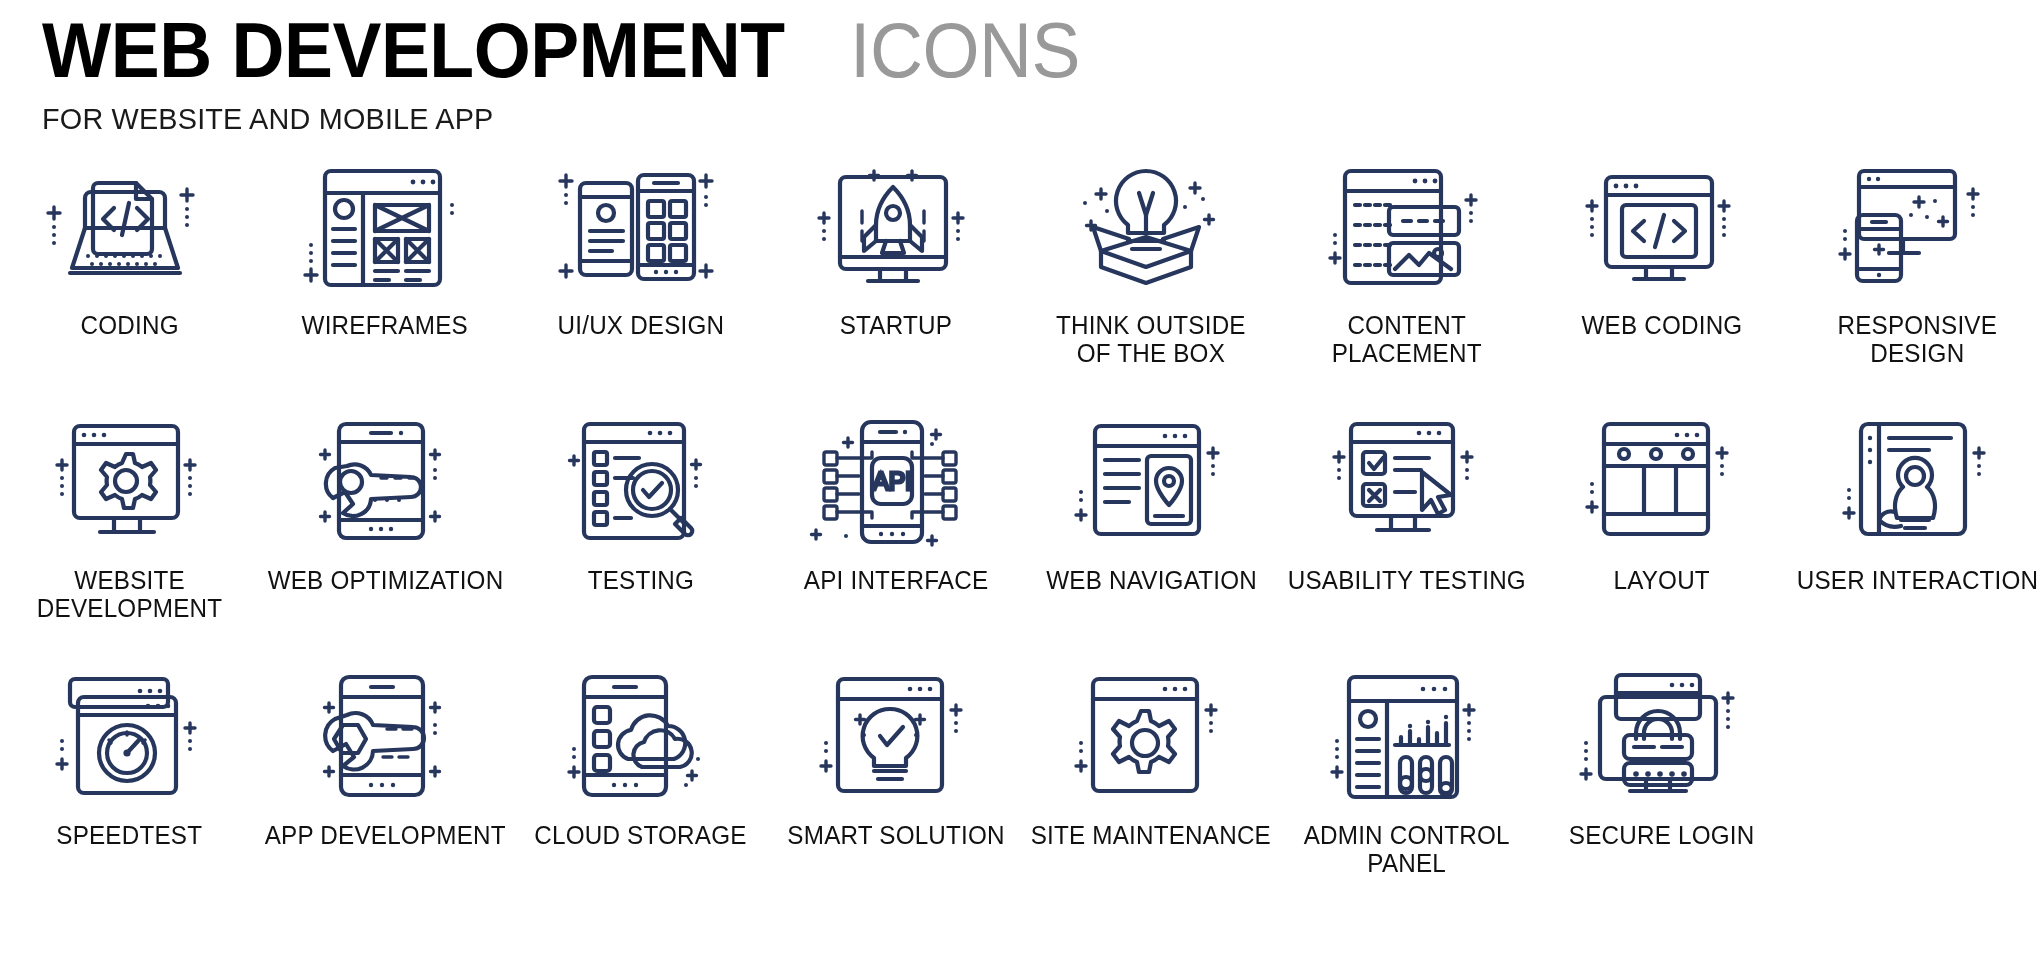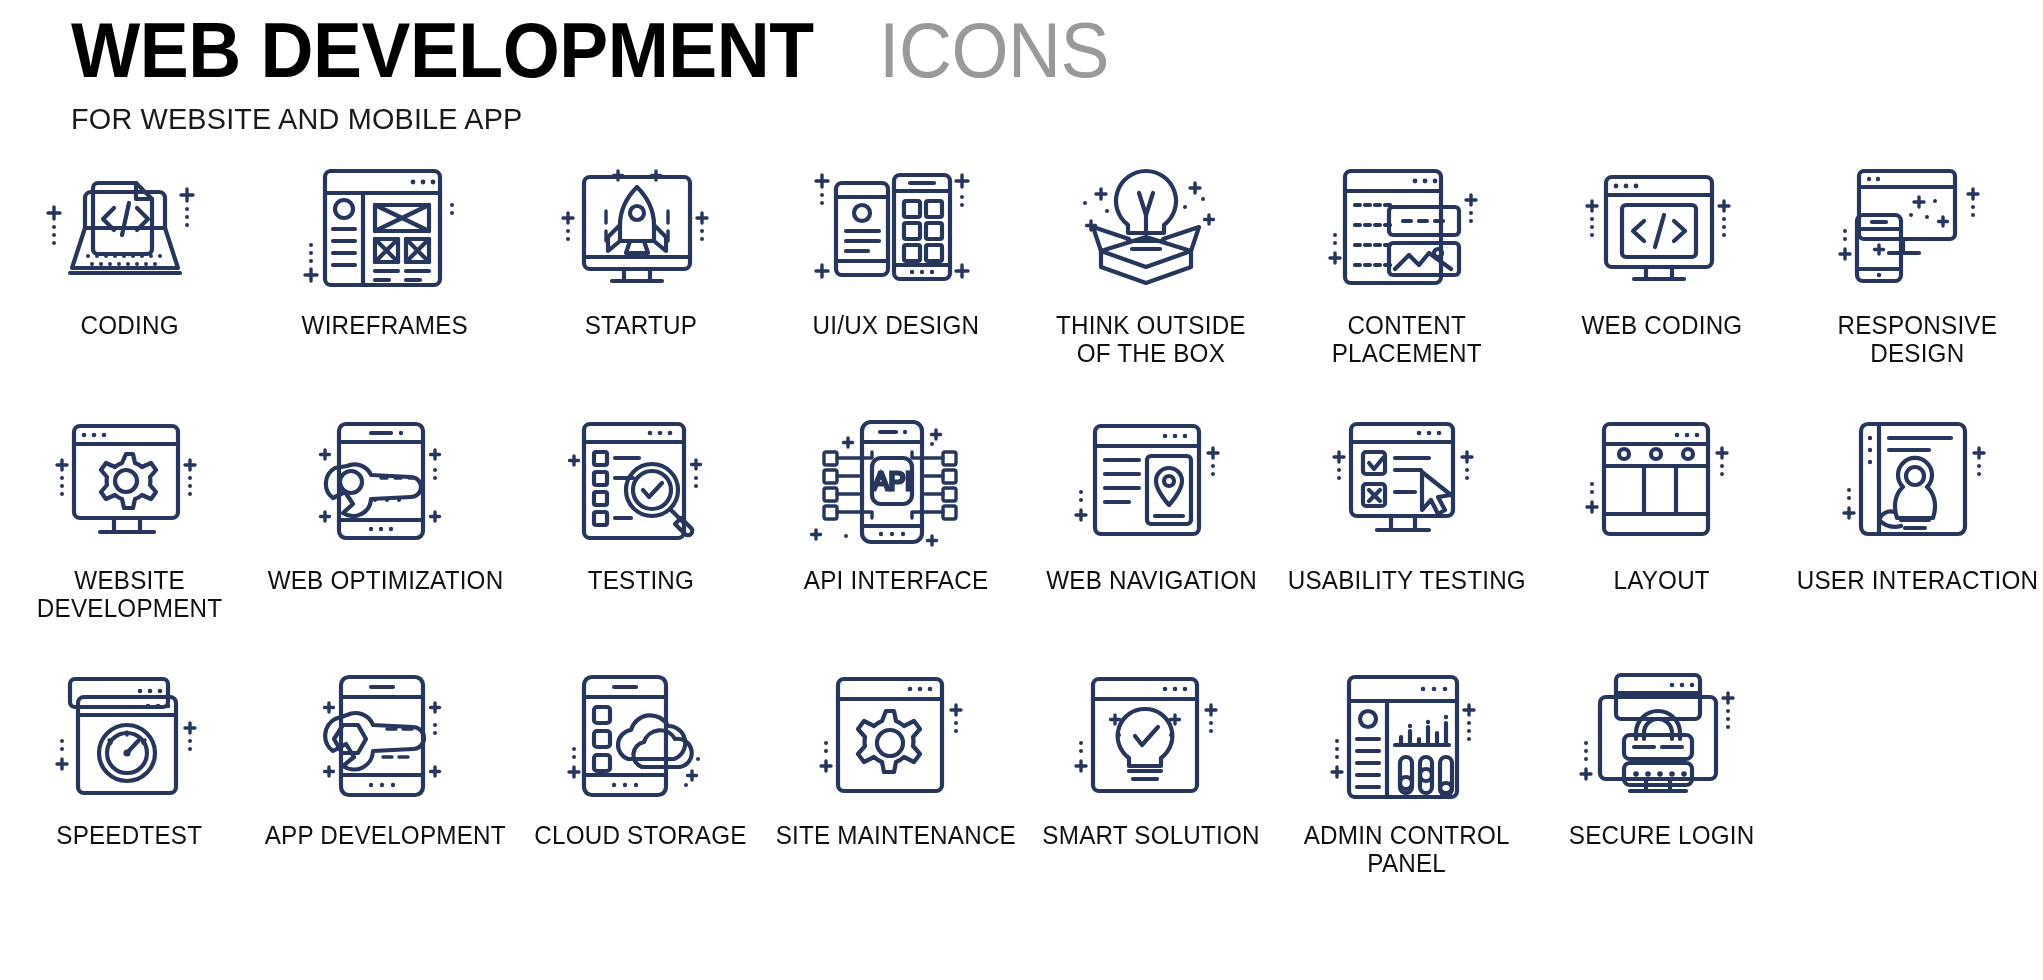--- a/index.html
+++ b/index.html
@@ -14,21 +14,20 @@
     font-family: "Liberation Sans", sans-serif;
     overflow: hidden;
     position: relative;
   }
 
   
   .header {
     position: absolute;
     left: 42px;
     top: 8px;
-    margin-left: 29px;
   }
   .title-line {
     display: flex;
     align-items: baseline;
     white-space: nowrap;
   }
   .title-main {
     font-family: "Liberation Sans Narrow", "Liberation Sans", sans-serif;
     font-weight: 700;
     font-size: 78px;
@@ -212,20 +211,58 @@
             <circle cx="157" cy="52" r="2"></circle>
           </g>
       </svg>
     </div>
     <div class="cell-label">WIREFRAMES</div>
   </div>
 
   <div class="cell">
     <div class="icon-box">
       <svg viewBox="0 0 170 150">
+        <rect class="ic" x="30" y="30" width="52" height="92" rx="6"></rect>
+        <path class="ic" d="M30 44 h52 M30 108 h52"></path>
+        <circle class="ic" cx="56" cy="60" r="8"></circle>
+        <path class="ic" d="M40 78 h33 M40 88 h33 M40 98 h22"></path>
+        <rect class="ic" x="88" y="22" width="56" height="104" rx="6"></rect>
+        <path class="ic" d="M88 38 h56 M88 112 h56"></path>
+        <path class="ic" d="M104 30 h24"></path>
+        <g class="ic-f">
+            <circle cx="106" cy="119" r="2.2"></circle>
+            <circle cx="116" cy="119" r="2.2"></circle>
+            <circle cx="126" cy="119" r="2.2"></circle>
+          </g>
+        <rect class="ic" x="98" y="48" width="16" height="16" rx="2"></rect>
+        <rect class="ic" x="120" y="48" width="16" height="16" rx="2"></rect>
+        <rect class="ic" x="98" y="70" width="16" height="16" rx="2"></rect>
+        <rect class="ic" x="120" y="70" width="16" height="16" rx="2"></rect>
+        <rect class="ic" x="98" y="92" width="16" height="16" rx="2"></rect>
+        <rect class="ic" x="120" y="92" width="16" height="16" rx="2"></rect>
+        <path class="ic-thin" d="M16 22 v12 M10 28 h12"></path>
+        <g class="ic-f">
+            <circle cx="16" cy="42" r="2"></circle>
+            <circle cx="16" cy="50" r="2"></circle>
+          </g>
+        <path class="ic-thin" d="M16 112 v12 M10 118 h12"></path>
+        <path class="ic-thin" d="M156 22 v12 M150 28 h12"></path>
+        <path class="ic-thin" d="M156 112 v12 M150 118 h12"></path>
+        <g class="ic-f">
+            <circle cx="156" cy="44" r="2"></circle>
+            <circle cx="156" cy="52" r="2"></circle>
+          </g>
+      </svg>
+    </div>
+    <div class="cell-label">UI/UX DESIGN</div>
+  </div>
+
+  <div class="cell">
+    <div class="icon-box">
+      <svg viewBox="0 0 170 150">
         <rect class="ic" x="34" y="24" width="106" height="92" rx="6"></rect>
         <path class="ic" d="M34 104 h106"></path>
         <path class="ic" d="M74 116 v10 M100 116 v10 M62 128 h50"></path>
         <path class="ic" d="M87 34 c12 12 17 26 17 38 v16 h-34 v-16 c0 -12 5 -26 17 -38z"></path>
         <path class="ic" d="M70 72 l-12 12 v14 l12 -10"></path>
         <path class="ic" d="M104 72 l12 12 v14 l-12 -10"></path>
         <circle class="ic" cx="87" cy="60" r="7"></circle>
         <path class="ic" d="M80 88 l-4 12 h22 l-4 -12"></path>
         <path class="ic-thin" d="M56 58 v12 M56 78 v10 M118 58 v12 M118 78 v10"></path>
         <path class="ic-thin" d="M68 18 v9 M63.5 22.5 h9"></path>
@@ -236,58 +273,20 @@
             <circle cx="18" cy="86" r="2"></circle>
           </g>
         <path class="ic-thin" d="M152 60 v10 M147 65 h10"></path>
         <g class="ic-f">
             <circle cx="152" cy="78" r="2"></circle>
             <circle cx="152" cy="86" r="2"></circle>
           </g>
       </svg>
     </div>
     <div class="cell-label">STARTUP</div>
-  </div>
-
-  <div class="cell">
-    <div class="icon-box">
-      <svg viewBox="0 0 170 150">
-        <rect class="ic" x="30" y="30" width="52" height="92" rx="6"></rect>
-        <path class="ic" d="M30 44 h52 M30 108 h52"></path>
-        <circle class="ic" cx="56" cy="60" r="8"></circle>
-        <path class="ic" d="M40 78 h33 M40 88 h33 M40 98 h22"></path>
-        <rect class="ic" x="88" y="22" width="56" height="104" rx="6"></rect>
-        <path class="ic" d="M88 38 h56 M88 112 h56"></path>
-        <path class="ic" d="M104 30 h24"></path>
-        <g class="ic-f">
-            <circle cx="106" cy="119" r="2.2"></circle>
-            <circle cx="116" cy="119" r="2.2"></circle>
-            <circle cx="126" cy="119" r="2.2"></circle>
-          </g>
-        <rect class="ic" x="98" y="48" width="16" height="16" rx="2"></rect>
-        <rect class="ic" x="120" y="48" width="16" height="16" rx="2"></rect>
-        <rect class="ic" x="98" y="70" width="16" height="16" rx="2"></rect>
-        <rect class="ic" x="120" y="70" width="16" height="16" rx="2"></rect>
-        <rect class="ic" x="98" y="92" width="16" height="16" rx="2"></rect>
-        <rect class="ic" x="120" y="92" width="16" height="16" rx="2"></rect>
-        <path class="ic-thin" d="M16 22 v12 M10 28 h12"></path>
-        <g class="ic-f">
-            <circle cx="16" cy="42" r="2"></circle>
-            <circle cx="16" cy="50" r="2"></circle>
-          </g>
-        <path class="ic-thin" d="M16 112 v12 M10 118 h12"></path>
-        <path class="ic-thin" d="M156 22 v12 M150 28 h12"></path>
-        <path class="ic-thin" d="M156 112 v12 M150 118 h12"></path>
-        <g class="ic-f">
-            <circle cx="156" cy="44" r="2"></circle>
-            <circle cx="156" cy="52" r="2"></circle>
-          </g>
-      </svg>
-    </div>
-    <div class="cell-label">UI/UX DESIGN</div>
   </div>
 
   <div class="cell">
     <div class="icon-box">
       <svg viewBox="0 0 170 150">
         <path class="ic" d="M85 18 a30 30 0 0 1 18 54 v8 h-36 v-8 a30 30 0 0 1 18 -54z"></path>
         <path class="ic" d="M67 88 h36 M71 96 h28"></path>
         <path class="ic" d="M78 40 l7 22 l7 -22"></path>
         <path class="ic" d="M85 62 v18"></path>
         <path class="ic" d="M40 98 l45 -14 l45 14 l-45 16 z"></path>
@@ -774,47 +773,20 @@
   <div class="cell">
     <div class="icon-box">
       <svg viewBox="0 0 170 150">
         <rect class="ic" x="32" y="16" width="104" height="112" rx="6"></rect>
         <path class="ic" d="M32 36 h104"></path>
         <g class="ic-f">
             <circle cx="104" cy="26" r="2.3"></circle>
             <circle cx="114" cy="26" r="2.3"></circle>
             <circle cx="124" cy="26" r="2.3"></circle>
           </g>
-        <path class="ic" d="M80 48 l8 0 l2 10 a24 24 0 0 1 8 5 l10 -5 l6 8 l-7 8 a24 24 0 0 1 0 9 l7 8 l-6 8 l-10 -5 a24 24 0 0 1 -8 5 l-2 10 h-10 l-2 -10 a24 24 0 0 1 -8 -5 l-10 5 l-6 -8 l7 -8 a24 24 0 0 1 0 -9 l-7 -8 l6 -8 l10 5 a24 24 0 0 1 8 -5 z"></path>
-        <circle class="ic" cx="84" cy="80" r="13"></circle>
-        <path class="ic-thin" d="M20 98 v10 M15 103 h10"></path>
-        <g class="ic-f">
-            <circle cx="20" cy="88" r="2"></circle>
-            <circle cx="20" cy="80" r="2"></circle>
-          </g>
-        <path class="ic-thin" d="M150 42 v10 M145 47 h10"></path>
-        <g class="ic-f">
-            <circle cx="150" cy="60" r="2"></circle>
-            <circle cx="150" cy="68" r="2"></circle>
-          </g>
-      </svg>
-    </div>
-    <div class="cell-label">SITE MAINTENANCE</div>
-  </div>
-
-  <div class="cell">
-    <div class="icon-box">
-      <svg viewBox="0 0 170 150">
-        <rect class="ic" x="32" y="16" width="104" height="112" rx="6"></rect>
-        <path class="ic" d="M32 36 h104"></path>
-        <g class="ic-f">
-            <circle cx="104" cy="26" r="2.3"></circle>
-            <circle cx="114" cy="26" r="2.3"></circle>
-            <circle cx="124" cy="26" r="2.3"></circle>
-          </g>
         <path class="ic" d="M84 46 a27 27 0 0 1 16 49 v8 h-32 v-8 a27 27 0 0 1 16 -49z"></path>
         <path class="ic" d="M68 108 h32 M72 116 h24"></path>
         <path class="ic" d="M74 73 l7 9 l16 -18"></path>
         <path class="ic-thin" d="M54 52 v9 M49.5 56.5 h9"></path>
         <path class="ic-thin" d="M114 52 v9 M109.5 56.5 h9"></path>
         <g class="ic-f">
             <circle cx="110" cy="72" r="2"></circle>
             <circle cx="58" cy="72" r="2"></circle>
           </g>
         <path class="ic-thin" d="M20 98 v10 M15 103 h10"></path>
@@ -823,20 +795,47 @@
             <circle cx="20" cy="80" r="2"></circle>
           </g>
         <path class="ic-thin" d="M150 42 v10 M145 47 h10"></path>
         <g class="ic-f">
             <circle cx="150" cy="60" r="2"></circle>
             <circle cx="150" cy="68" r="2"></circle>
           </g>
       </svg>
     </div>
     <div class="cell-label">SMART SOLUTION</div>
+  </div>
+
+  <div class="cell">
+    <div class="icon-box">
+      <svg viewBox="0 0 170 150">
+        <rect class="ic" x="32" y="16" width="104" height="112" rx="6"></rect>
+        <path class="ic" d="M32 36 h104"></path>
+        <g class="ic-f">
+            <circle cx="104" cy="26" r="2.3"></circle>
+            <circle cx="114" cy="26" r="2.3"></circle>
+            <circle cx="124" cy="26" r="2.3"></circle>
+          </g>
+        <path class="ic" d="M80 48 l8 0 l2 10 a24 24 0 0 1 8 5 l10 -5 l6 8 l-7 8 a24 24 0 0 1 0 9 l7 8 l-6 8 l-10 -5 a24 24 0 0 1 -8 5 l-2 10 h-10 l-2 -10 a24 24 0 0 1 -8 -5 l-10 5 l-6 -8 l7 -8 a24 24 0 0 1 0 -9 l-7 -8 l6 -8 l10 5 a24 24 0 0 1 8 -5 z"></path>
+        <circle class="ic" cx="84" cy="80" r="13"></circle>
+        <path class="ic-thin" d="M20 98 v10 M15 103 h10"></path>
+        <g class="ic-f">
+            <circle cx="20" cy="88" r="2"></circle>
+            <circle cx="20" cy="80" r="2"></circle>
+          </g>
+        <path class="ic-thin" d="M150 42 v10 M145 47 h10"></path>
+        <g class="ic-f">
+            <circle cx="150" cy="60" r="2"></circle>
+            <circle cx="150" cy="68" r="2"></circle>
+          </g>
+      </svg>
+    </div>
+    <div class="cell-label">SITE MAINTENANCE</div>
   </div>
 
   <div class="cell">
     <div class="icon-box">
       <svg viewBox="0 0 170 150">
         <rect class="ic" x="32" y="14" width="108" height="120" rx="6"></rect>
         <path class="ic" d="M32 38 h108"></path>
         <g class="ic-f">
             <circle cx="106" cy="26" r="2.3"></circle>
             <circle cx="117" cy="26" r="2.3"></circle>

